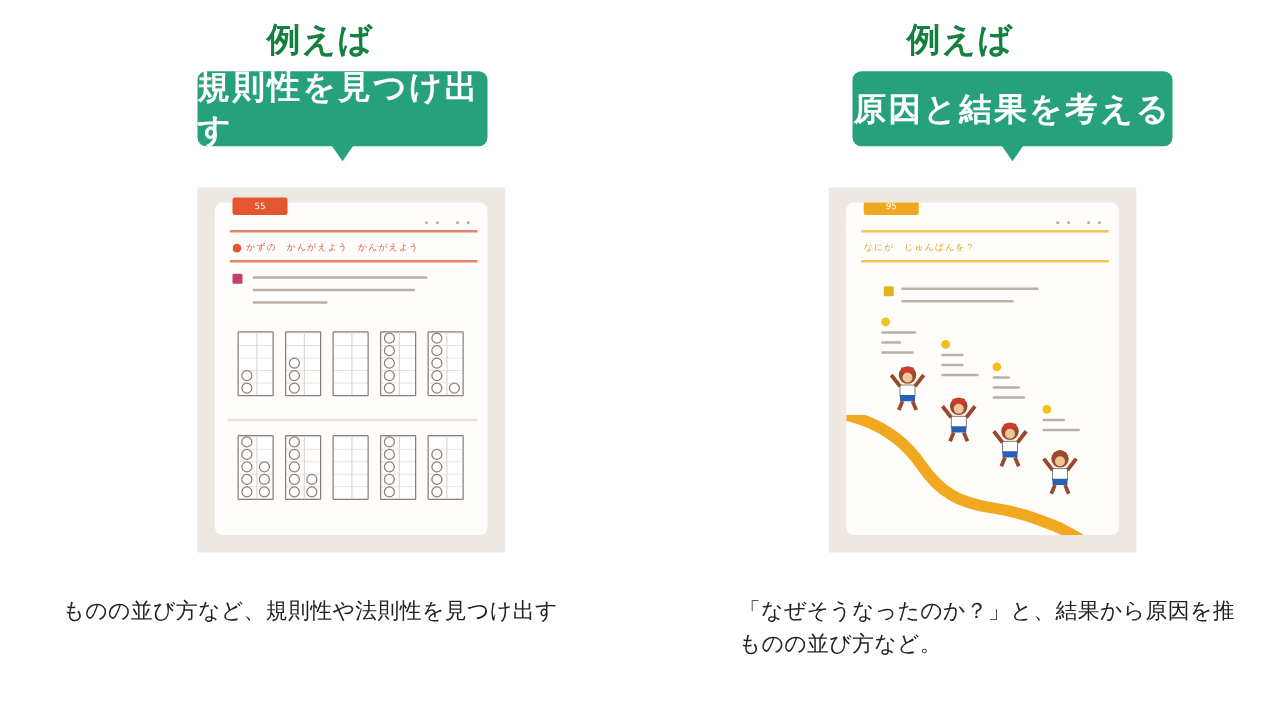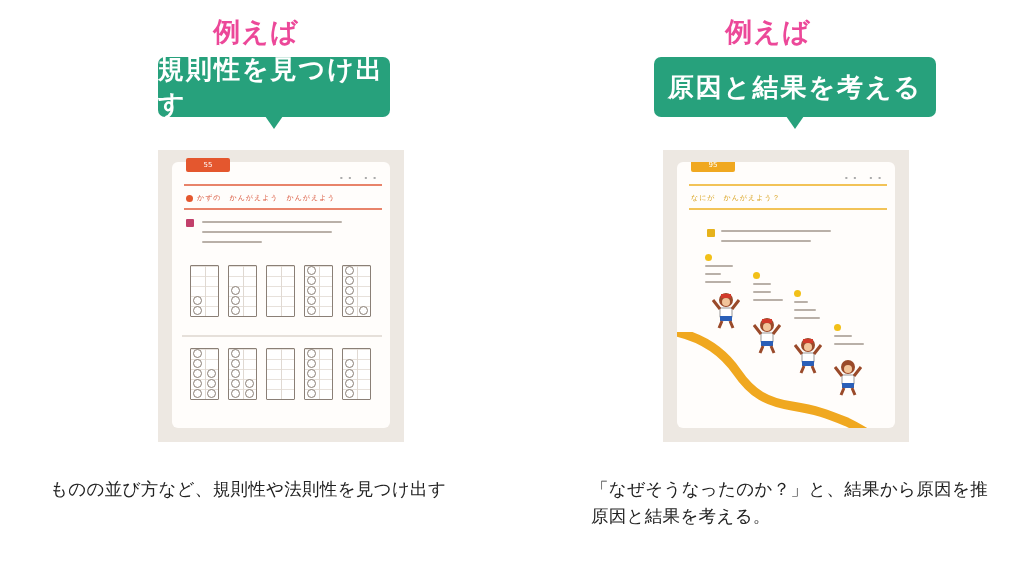--- a/index.html
+++ b/index.html
@@ -5,36 +5,36 @@
     * { box-sizing: border-box; margin: 0; padding: 0; }
     html, body { width: 1024px; height: 570px; background: #ffffff; overflow: hidden; }
     body { font-family: "DejaVu Sans", "Liberation Sans", sans-serif; color: #222; position: relative; }
 
     .col { position: absolute; top: 0; }
     .col-left { left: 0; width: 512px; }
     .col-right { left: 512px; width: 512px; }
 
     .kicker {
       position: absolute; top: 14px; width: 100%; text-align: center;
-      font-size: 27px; font-weight: bold; color: #ec4899; letter-spacing: 1px;
+      font-size: 27px; font-weight: bold; color: #15803d; letter-spacing: 1px;
     }
     .bubble {
       position: absolute; top: 57px; height: 60px;
       background: #27a17c; border-radius: 7px;
       color: #fff; font-size: 26px; font-weight: bold;
       display: flex; align-items: center; justify-content: center;
       letter-spacing: 2px;
     }
     .bubble::after {
       content: ""; position: absolute; left: 50%; bottom: -12px; transform: translateX(-50%);
       border-left: 9px solid transparent; border-right: 9px solid transparent;
       border-top: 13px solid #27a17c;
     }
     .col-left .bubble { left: 158px; width: 232px; }
-    .col-right .bubble { left: 142px; width: 282px; }
+    .col-right .bubble { left: 170px; width: 256px; }
 
     
     .sheet {
       position: absolute; top: 150px; width: 246px; height: 292px;
       background: #ede8e2;
     }
     .col-left .sheet { left: 158px; }
     .col-right .sheet { left: 151px; }
     .sheet-page {
       position: absolute; left: 14px; top: 12px; right: 14px; bottom: 14px;
@@ -218,21 +218,21 @@
 
 <section class="col col-right">
   <div class="kicker">例えば</div>
   <div class="bubble">原因と結果を考える</div>
 
   <div class="sheet">
     <div class="sheet-page" style="overflow:hidden">
       <div class="page-tab tab-yellow">95</div>
       <div class="meta-line">▪▪ ▪▪</div>
       <div class="rule rule-yellow" style="top:22px"></div>
-      <div class="sheet-title title-yellow" style="top:31px">なにが　かんがえよう？</div>
+      <div class="sheet-title title-yellow" style="top:31px">なにが　じゅんばんを？</div>
       <div class="rule rule-yellow" style="top:46px"></div>
       <div class="qicon qicon-yellow" style="left:30px;top:67px"></div>
       <div class="textline" style="left:44px;top:68px;width:110px"></div>
       <div class="textline" style="left:44px;top:78px;width:90px"></div>
 
       <div class="step-badge" style="left:28px;top:92px"></div>
       <div class="textline" style="left:28px;top:103px;width:28px"></div>
       <div class="textline" style="left:28px;top:111px;width:16px"></div>
       <div class="textline" style="left:28px;top:119px;width:26px"></div>
 
@@ -287,15 +287,15 @@
           <rect x="9" y="16" width="12" height="9" fill="#fff" stroke="#555" stroke-width="0.6"></rect>
         <rect x="9" y="24" width="12" height="5" fill="#2a5fb8"></rect>
           <path d="M9,17 L2,8 M21,17 L28,8" stroke="#9a4a2a" stroke-width="3"></path>
         <path d="M11,29 L8,36 M19,29 L22,36" stroke="#9a4a2a" stroke-width="3"></path>
       </svg>
     </div>
   </div>
 
   <p class="caption">
     <span>「なぜそうなったのか？」と、結果から原因を推</span><br>
-    <span>原因と結果を考える。</span>
+    <span>ものの並び方など。</span>
   </p>
 </section>
 
 </body></html>

